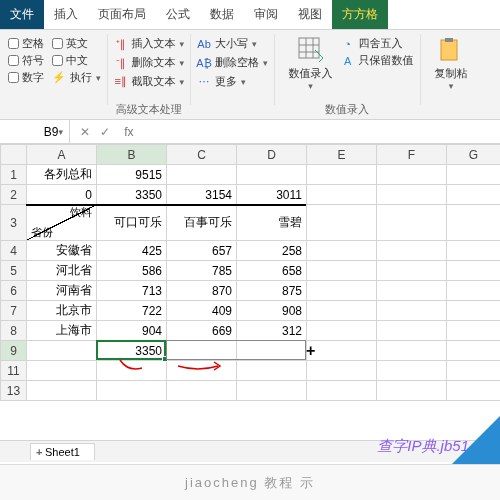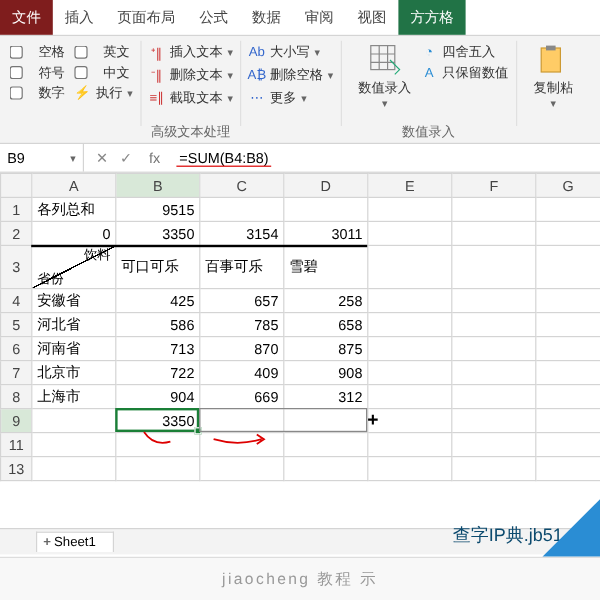--- a/index.html
+++ b/index.html
@@ -1,56 +1,56 @@
 <!DOCTYPE html>
 <html><head>
 <meta charset="utf-8">
 <style>
 *{box-sizing:border-box;margin:0;padding:0;font-family:"Microsoft YaHei",Arial,sans-serif}
 body{background:#fff;width:500px;height:500px;overflow:hidden;position:relative;font-size:12px}
 .tabstrip{display:flex;background:#fff;border-bottom:1px solid #d4d4d4}
 .tab{padding:6px 10px;color:#444;font-size:12px;cursor:pointer}
-.tab.file{background:#7f1d1d;color:#fff}
-.tab.active{background:#217346;color:#ffffff}
+.tab.file{background:#0c4a6e;color:#fff}
+.tab.active{background:#217346;color:#fde047}
 .ribbon{display:flex;background:#f3f3f3;padding:4px 2px 14px;border-bottom:1px solid #d4d4d4;position:relative;height:90px}
 .rgroup{display:flex;flex-direction:column;padding:0 6px;border-right:1px solid #e0e0e0;position:relative}
 .rgroup-label{position:absolute;bottom:-12px;left:0;right:0;text-align:center;color:#666;font-size:11px}
-.chk{display:flex;align-items:center;gap:13px;margin:2px 0;color:#333;font-size:11px}
+.chk{display:flex;align-items:center;gap:3px;margin:2px 0;color:#333;font-size:11px}
 .chk input{width:11px;height:11px}
 .rbtn{display:flex;align-items:center;gap:4px;margin:2px 0;color:#333;font-size:11px;cursor:pointer}
 .ico{width:14px;height:14px;display:inline-flex;align-items:center;justify-content:center}
 .bigbtn{display:flex;flex-direction:column;align-items:center;justify-content:center;padding:2px 8px;cursor:pointer;color:#333;font-size:11px}
 .bigbtn svg{margin-bottom:2px}
 .dd{font-size:9px;color:#666}
 .namebox-row{display:flex;align-items:center;border-bottom:1px solid #d4d4d4;height:24px;background:#fff}
-.namebox{width:70px;padding:0 6px;border-right:1px solid #d4d4d4;height:100%;display:flex;align-items:center;justify-content:space-between;font-size:12px}
+.namebox{width:70px;padding:0 6px;border-right:1px solid #d4d4d4;height:100%;display:flex;align-items:center;justify-content:flex-end;font-size:12px}
 .fxbtns{display:flex;gap:10px;padding:0 10px;color:#888}
 .fxbtns span{cursor:pointer}
 .fxlabel{color:#777;margin:0 4px}
 .formula{font-size:12px;color:#000;padding:0 2px;position:relative}
 .formula .underline{position:absolute;bottom:0;left:0;right:0;height:1px;background:#d00}
 .grid-wrap{position:relative}
 table.grid{border-collapse:collapse;width:100%;table-layout:fixed}
 table.grid th,table.grid td{border:1px solid #d4d4d4;height:20px;font-size:12px;text-align:right;padding:0 4px;background:#fff;overflow:hidden;white-space:nowrap}
 table.grid th{background:#f3f3f3;color:#444;font-weight:normal;text-align:center}
 table.grid th.rowh{width:26px}
-table.grid td.txt{text-align:left}
+table.grid td.txt{text-align:right}
 .diag{position:relative;text-align:left}
 .diag::after{content:"";position:absolute;left:0;top:0;right:0;bottom:0;background:linear-gradient(to bottom right,transparent 49%,#000 49%,#000 51%,transparent 51%)}
 .diag .tl{position:absolute;top:0;right:4px;font-size:11px}
 .diag .br{position:absolute;bottom:0;left:4px;font-size:11px}
 .sel-box{position:absolute;border:2px solid #1a7f37;pointer-events:none}
 .fill-handle{position:absolute;width:6px;height:6px;background:#1a7f37;border:1px solid #fff}
 .drag-box{position:absolute;border:1px solid #888;pointer-events:none}
 .plus{position:absolute;font-size:16px;color:#000;font-weight:bold}
 .arrow{position:absolute;color:#d00}
 .sheettabs{position:absolute;bottom:38px;left:0;right:0;height:22px;background:#f3f3f3;border-top:1px solid #d4d4d4;display:flex;align-items:center;padding-left:30px}
 .sheettab{background:#fff;border:1px solid #d4d4d4;border-bottom:none;padding:2px 14px;font-size:11px}
 .sheettab.plus{border:none;background:none;padding:2px 6px;color:#666}
-.watermark{position:absolute;right:6px;bottom:44px;font-size:15px;color:#0c4a6e;}
+.watermark{position:absolute;right:6px;bottom:44px;font-size:15px;color:#8b5cf6;font-style:italic}
 .corner{position:absolute;right:0;bottom:36px;width:0;height:0;border-left:48px solid transparent;border-bottom:48px solid #2a8dd4}
 .footer{position:absolute;bottom:0;left:0;right:0;height:36px;background:#f8f8f8;border-top:1px solid #ddd;display:flex;align-items:center;justify-content:center;color:#999;font-size:13px;letter-spacing:2px}
 </style>
 </head>
 <body>
 
 <div class="tabstrip">
   <div class="tab file">文件</div>
   <div class="tab">插入</div>
   <div class="tab">页面布局</div>
@@ -167,21 +167,20 @@
 <div class="namebox-row">
   <div class="namebox">
       <span>B9</span>
       <span class="dd">▾</span>
     </div>
   <div class="fxbtns">
     <span>✕</span>
     <span>✓</span>
     <span class="fxlabel">fx</span>
   </div>
-  <div class="formula"><span>=SUM(B4:B8)</span><div class="underline"></div></div>
 </div>
 
 <div class="grid-wrap">
 <table class="grid">
 <colgroup>
         <col style="width:26px">
         <col style="width:70px">
         <col style="width:70px">
         <col style="width:70px">
         <col style="width:70px">

